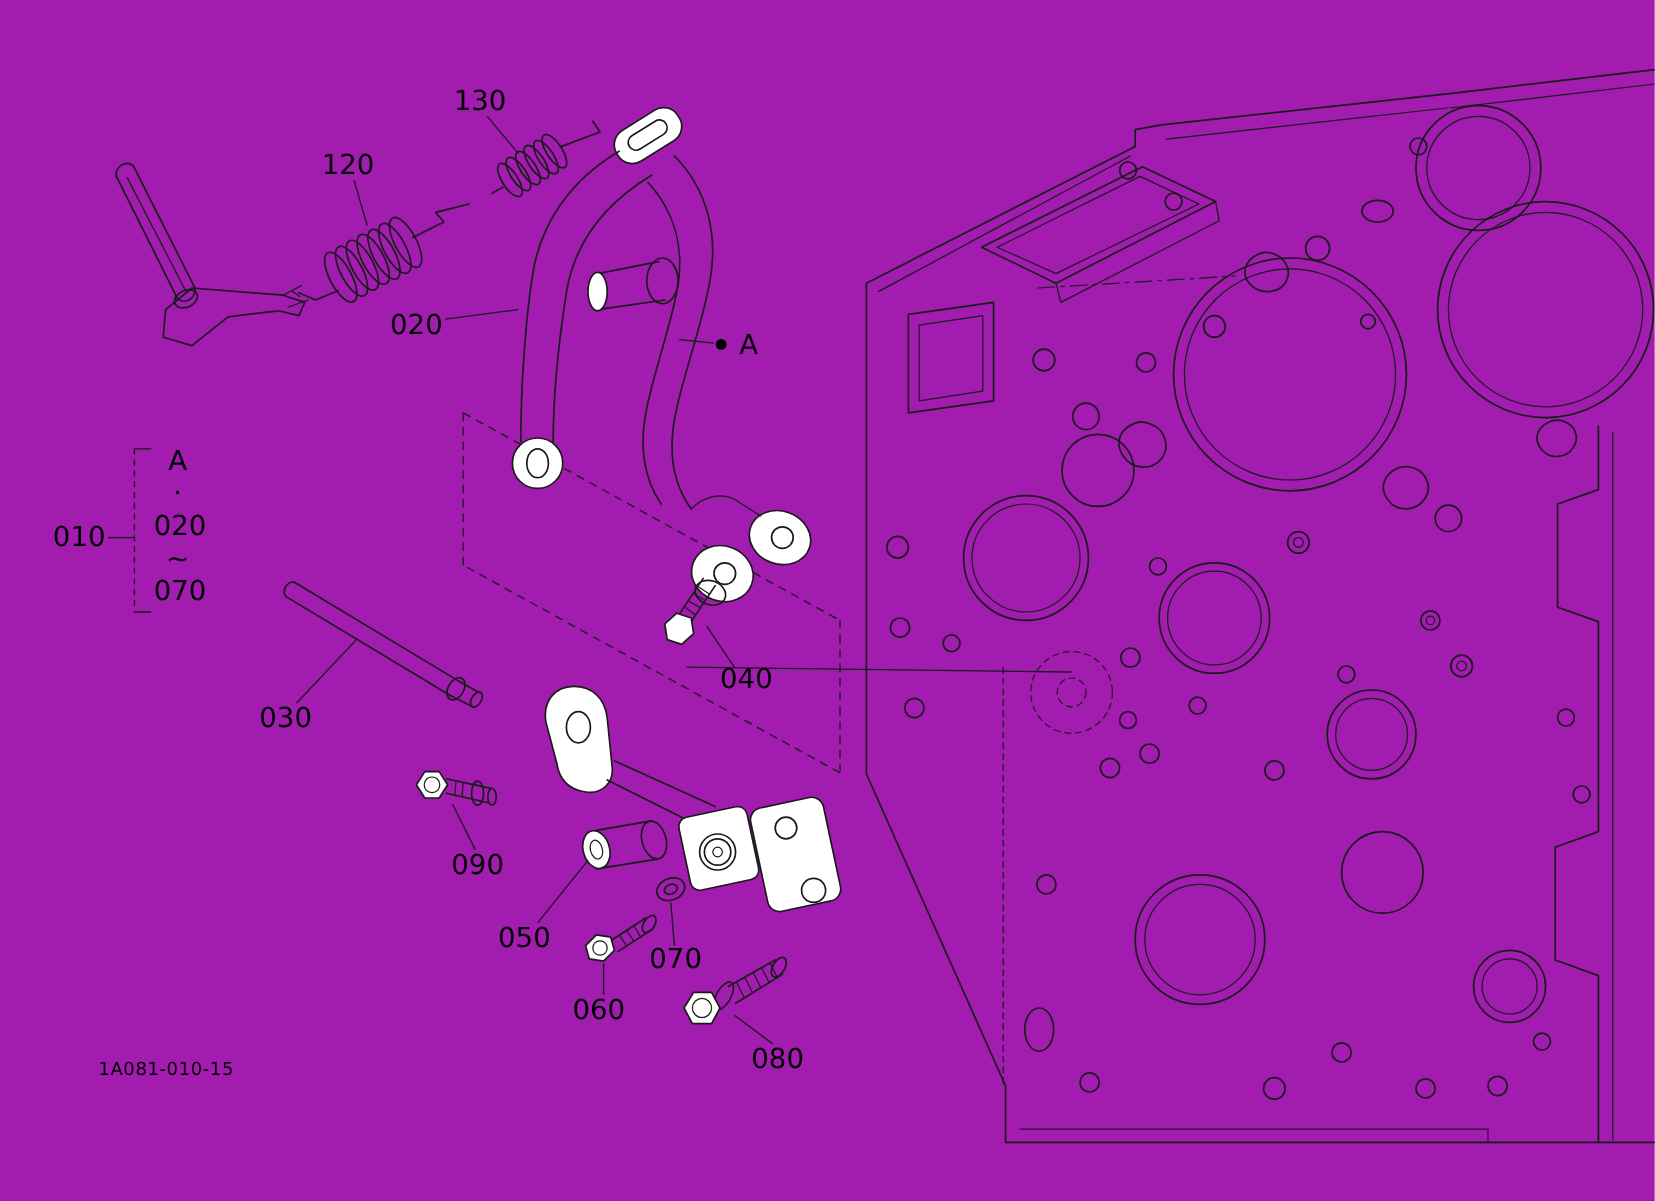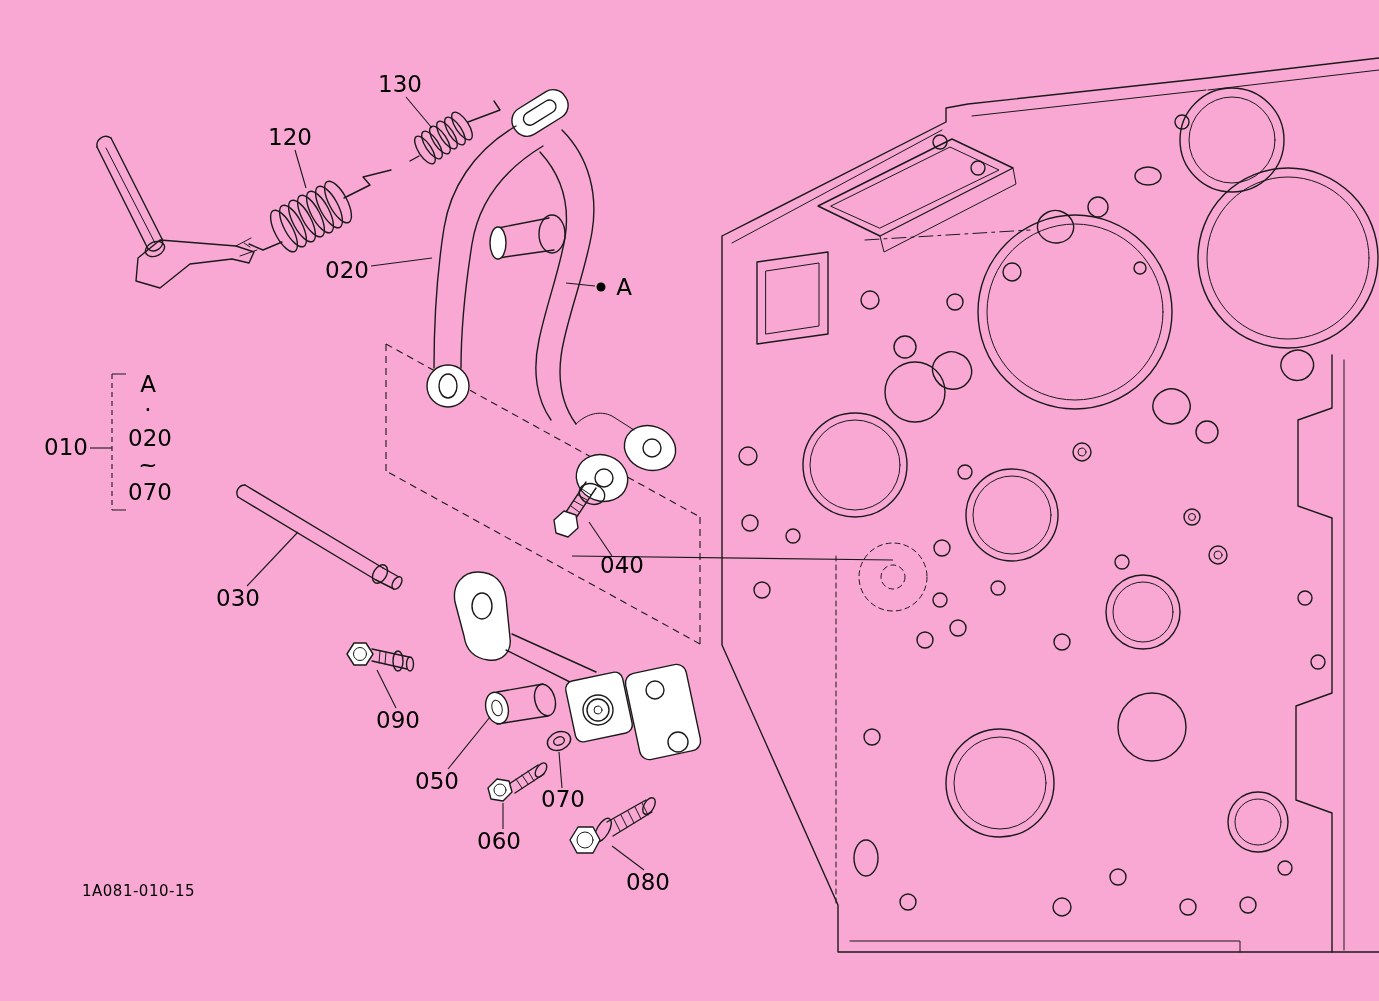--- a/index.html
+++ b/index.html
@@ -1,16 +1,16 @@
 <!DOCTYPE html>
 <html><head>
 <meta charset="utf-8">
 <style>
   html,body{margin:0;padding:0;background:#fff;}
-  .canvas{position:relative;width:1379px;height:1001px;background:#f9a8d4;overflow:hidden;
+  .canvas{position:relative;width:1379px;height:1001px;background:#a21caf;overflow:hidden;
           font-family:"DejaVu Sans",sans-serif;}
   svg{position:absolute;left:0;top:0;}
   .ln{fill:none;stroke:#1a1a1a;stroke-width:1.4;stroke-linecap:round;stroke-linejoin:round;}
   .ln2{fill:none;stroke:#1a1a1a;stroke-width:1;stroke-linecap:round;stroke-linejoin:round;}
   .wf{fill:#fff;stroke:#1a1a1a;stroke-width:1.4;stroke-linejoin:round;}
   .dash{stroke-dasharray:7 5;}
   .dash2{stroke-dasharray:5 4;}
   .dashdot{stroke-dasharray:14 5 3 5;}
   .ldr{fill:none;stroke:#1a1a1a;stroke-width:1.1;}
   .lbl{font:23px "DejaVu Sans",sans-serif;fill:#000;text-anchor:middle;}

